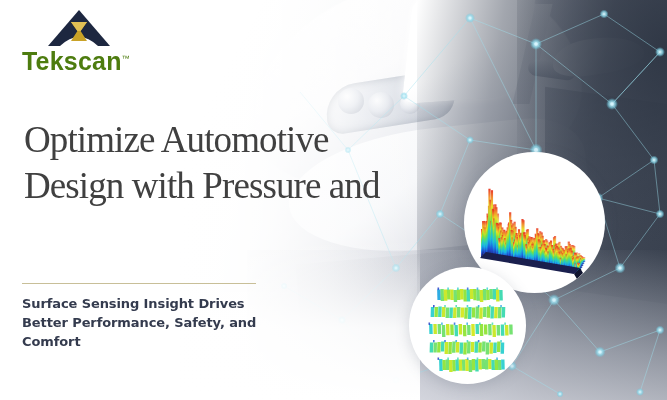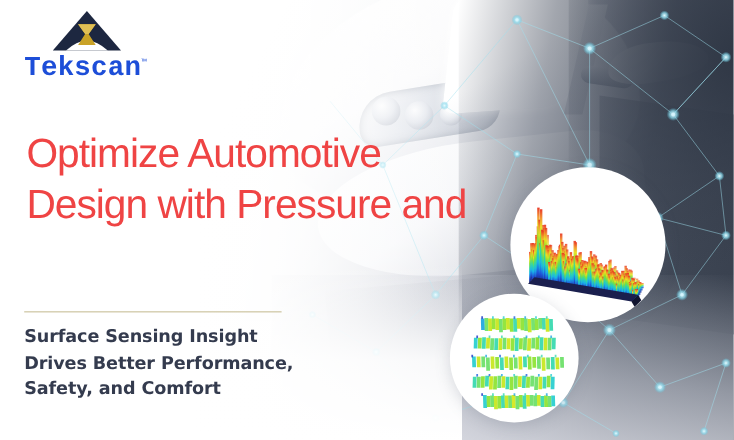--- a/index.html
+++ b/index.html
@@ -111,45 +111,45 @@
     background:linear-gradient(0deg,#ffffff 0%,rgba(255,255,255,.85) 45%,rgba(255,255,255,0) 100%);
   }
 
   
   .net{position:absolute;inset:0;pointer-events:none;}
 
   
   .logo{position:absolute;left:22px;top:8px;width:120px;}
   .logo-mark{width:66px;height:40px;margin-left:24px;display:block;}
   .logo-word{
-    font-family:Liberation Mono, monospace;
+    font-family:Liberation Sans, sans-serif;
     font-size:25px;line-height:1;letter-spacing:.2px;
-    color:#1d4ed8;font-weight:700;margin-top:1px;position:relative;
+    color:#4d7c0f;font-weight:700;margin-top:1px;position:relative;
   }
   .logo-tm{font-size:8px;vertical-align:super;font-weight:400;}
 
   
   .headline{
     position:absolute;left:24px;top:92px;width:430px;
-    font-family:Liberation Sans, sans-serif;
+    font-family:Liberation Serif, serif;
     font-size:37px;line-height:1.26;
     font-weight:400;letter-spacing:-.9px;
-    color:#ef4444;
+    color:#404040;
   }
   .headline span{display:block;white-space:nowrap;}
 
   
   .divider{
     position:absolute;left:22px;top:283px;width:234px;height:1px;
     background:#c8bf98;
   }
   .subtitle{
     position:absolute;left:22px;top:294px;width:252px;
     font-family:"DejaVu Sans", sans-serif;
-    font-size:16px;line-height:1.48;font-weight:700;
+    font-size:13px;line-height:1.48;font-weight:700;
     letter-spacing:-.1px;color:#343b4e;
   }
 
   
   .circle{
     position:absolute;border-radius:50%;background:#ffffff;
     box-shadow:0 3px 14px rgba(90,100,120,.22);
     overflow:hidden;
   }
   #circle-pressure{left:464px;top:152px;width:141px;height:141px;}

